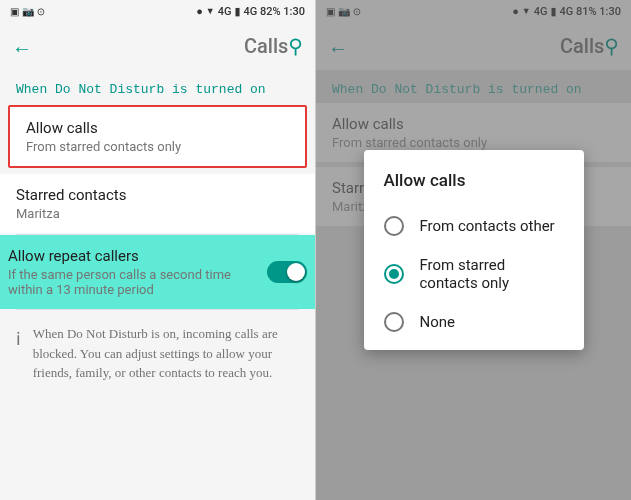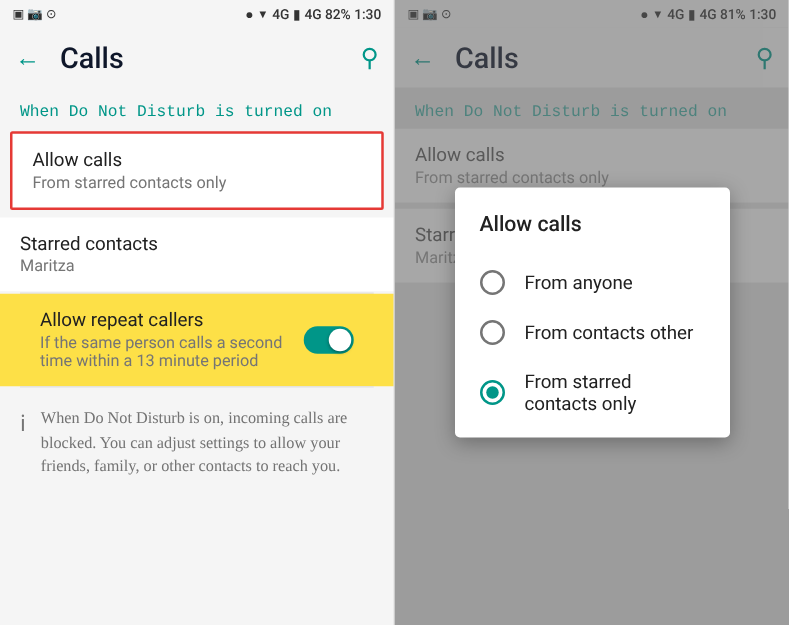--- a/index.html
+++ b/index.html
@@ -38,24 +38,25 @@
     
     .toolbar {
       display: flex;
       align-items: center;
       padding: 8px 12px;
       background: #f5f5f5;
       height: 48px;
     }
     .toolbar-title {
       flex: 1;
-      font-size: 23px;
+      font-size: 20px;
       font-weight: 500;
-      color: #0f172a;
+      color: #737373;
       margin-left: 16px;
+      text-align: right;
     }
     .back-icon, .search-icon {
       color: #009688;
       font-size: 20px;
       cursor: pointer;
     }
 
     
     .panel-content {
       flex: 1;
@@ -89,22 +90,22 @@
     }
     .setting-item-subtitle {
       font-size: 13px;
       color: #757575;
     }
 
     .setting-item-row {
       display: flex;
       align-items: center;
       justify-content: space-between;
-      padding: 12px 32px;
-      background: #fde047;
+      padding: 12px 8px;
+      background: #5eead4;
     }
     .setting-item-row .text-block { flex: 1; padding-right: 12px; }
 
     
     .toggle {
       width: 40px;
       height: 22px;
       background: #009688;
       border-radius: 11px;
       position: relative;
@@ -317,32 +318,32 @@
     <div class="setting-item">
       <div class="setting-item-title">Starred contacts</div>
       <div class="setting-item-subtitle">Maritza</div>
     </div>
   </div>
 
   <div class="dialog-overlay">
     <div class="dialog">
       <div class="dialog-title">Allow calls</div>
 
-      <div class="dialog-option">
-        <div class="radio-outer"></div>
-        <span class="dialog-option-text">From anyone</span>
-      </div>
 
       <div class="dialog-option">
         <div class="radio-outer"></div>
         <span class="dialog-option-text">From contacts other</span>
       </div>
 
       <div class="dialog-option">
         <div class="radio-outer selected">
           <div class="radio-inner"></div>
         </div>
         <span class="dialog-option-text">From starred contacts only</span>
       </div>
 
+      <div class="dialog-option">
+        <div class="radio-outer"></div>
+        <span class="dialog-option-text">None</span>
+      </div>
     </div>
   </div>
 </div>
 
 </body></html>

